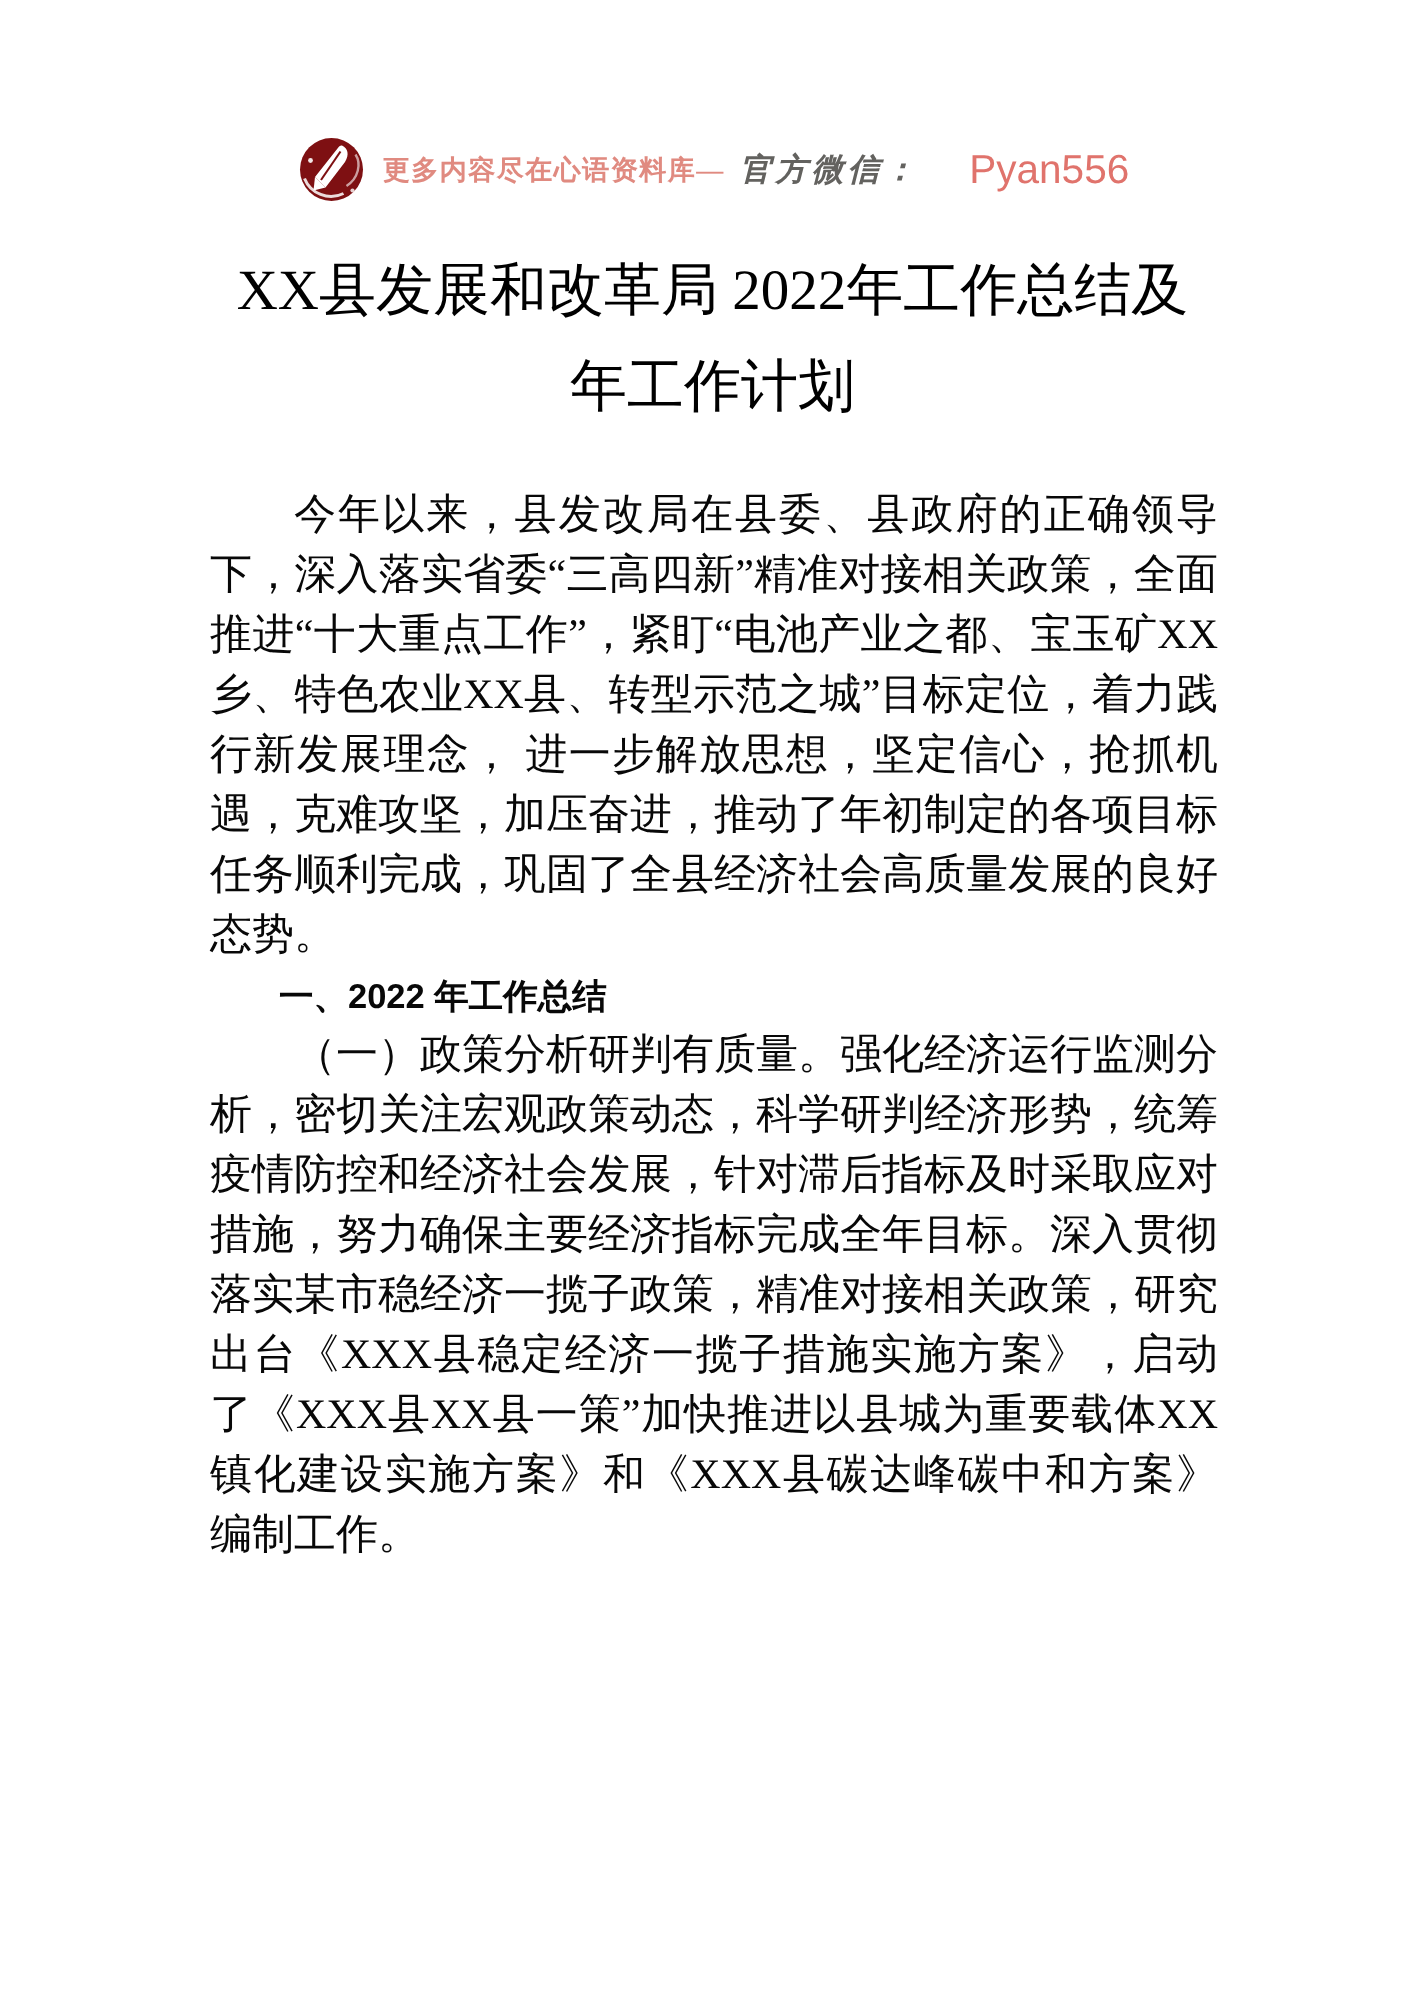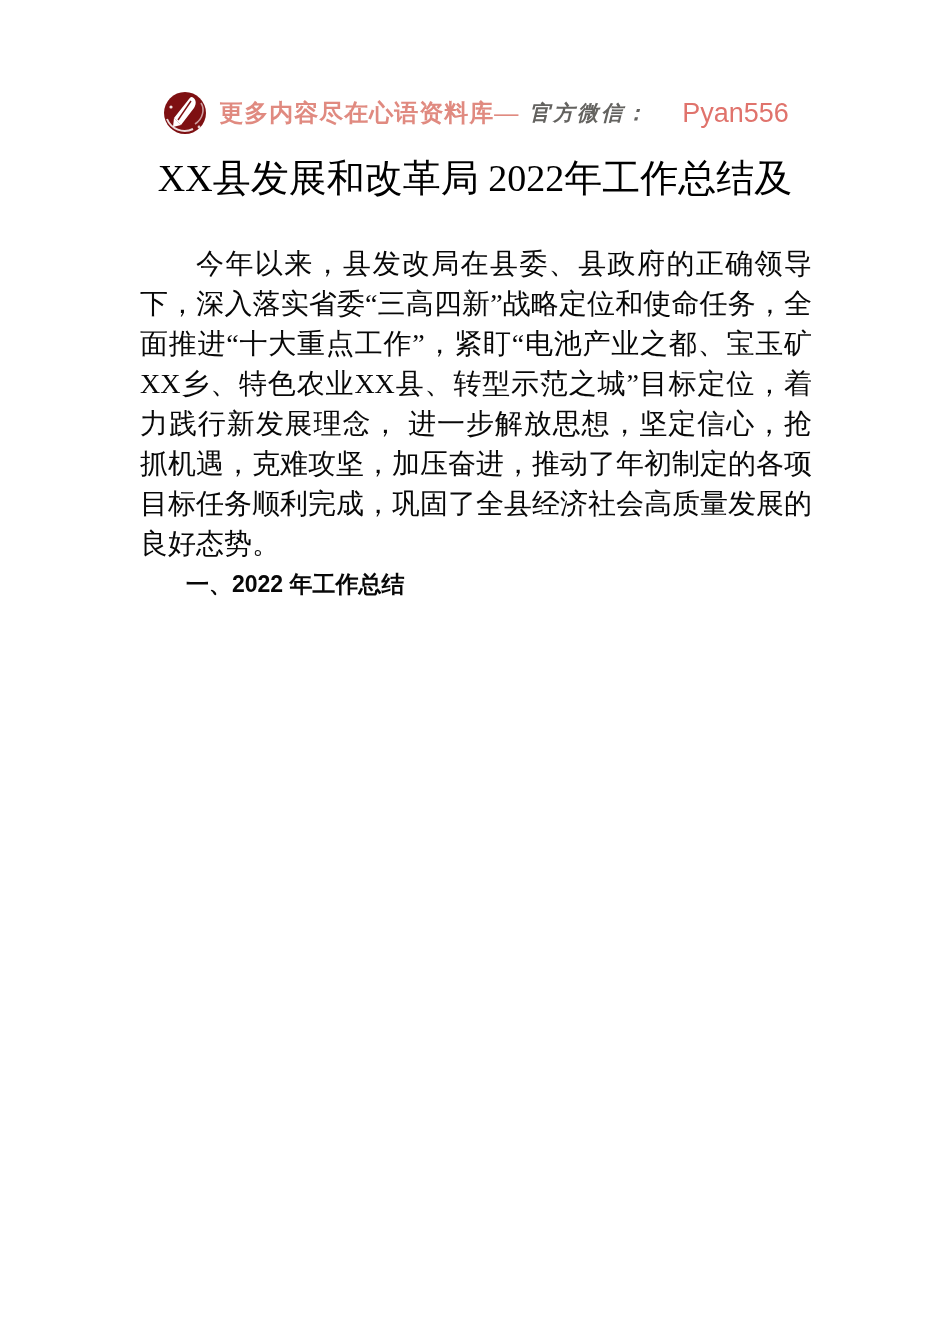--- a/index.html
+++ b/index.html
@@ -20,41 +20,41 @@
     align-items: center;
     justify-content: center;
     gap: 10px;
     height: 50px;
   }
   .banner-header { margin-top: 88px; }
   .logo { width: 48px; height: 48px; flex: 0 0 auto; }
   .banner-main {
     font-family: "Liberation Serif", "DejaVu Serif", serif;
     font-weight: bold;
-    font-size: 24px;
+    font-size: 18px;
     color: #e08a80;
     letter-spacing: 1px;
   }
   .banner-wechat {
     font-family: "Liberation Serif", "DejaVu Serif", serif;
     font-style: italic;
     font-weight: bold;
     font-size: 21px;
     color: #63625f;
     letter-spacing: 3px;
   }
   .banner-id {
     font-family: "Liberation Sans", "DejaVu Sans", sans-serif;
     font-size: 27px;
     color: #e0736c;
     margin-left: 23px;
   }
   
   .title-block {
-    margin-top: 16px;
+    margin-top: 32px;
     text-align: center;
     font-size: 38px;
     line-height: 48px;
     color: #000;
   }
   .title-line3 { margin-top: 16px; }
   
   .doc-body {
     margin-top: 42px;
     padding: 0 138px 0 140px;
@@ -87,18 +87,20 @@
     <circle cx="10" cy="18" r="1.6" fill="#ffffff" opacity="0.9"></circle>
     <circle cx="38" cy="38" r="1.4" fill="#ffffff" opacity="0.8"></circle>
   </svg>
   <span class="banner-main">更多内容尽在心语资料库—</span>
     <span class="banner-wechat">官方微信：</span>
     <span class="banner-id">Pyan556</span>
 </div>
 
 <div class="title-block">
   <div>XX县发展和改革局 2022年工作总结及</div>
+  <div class="title-line3">年工作计划</div>
 </div>
 
 <div class="doc-body">
-  <p>今年以来，县发改局在县委、县政府的正确领导下，深入落实省委“三高四新”战略定位和使命任务，全面推进“十大重点工作”，紧盯“电池产业之都、宝玉矿XX乡、特色农业XX县、转型示范之城”目标定位，着力践行新发展理念， 进一步解放思想，坚定信心，抢抓机遇，克难攻坚，加压奋进，推动了年初制定的各项目标任务顺利完成，巩固了全县经济社会高质量发展的良好态势。</p>
+  <p>今年以来，县发改局在县委、县政府的正确领导下，深入落实省委“三高四新”精准对接相关政策，全面推进“十大重点工作”，紧盯“电池产业之都、宝玉矿XX乡、特色农业XX县、转型示范之城”目标定位，着力践行新发展理念， 进一步解放思想，坚定信心，抢抓机遇，克难攻坚，加压奋进，推动了年初制定的各项目标任务顺利完成，巩固了全县经济社会高质量发展的良好态势。</p>
   <p class="doc-heading">一、2022 年工作总结</p>
+  <p>（一）政策分析研判有质量。强化经济运行监测分析，密切关注宏观政策动态，科学研判经济形势，统筹疫情防控和经济社会发展，针对滞后指标及时采取应对措施，努力确保主要经济指标完成全年目标。深入贯彻落实某市稳经济一揽子政策，精准对接相关政策，研究出台《XXX县稳定经济一揽子措施实施方案》，启动了《XXX县XX县一策”加快推进以县城为重要载体XX镇化建设实施方案》和《XXX县碳达峰碳中和方案》编制工作。</p>
 </div>
 
 </body></html>

